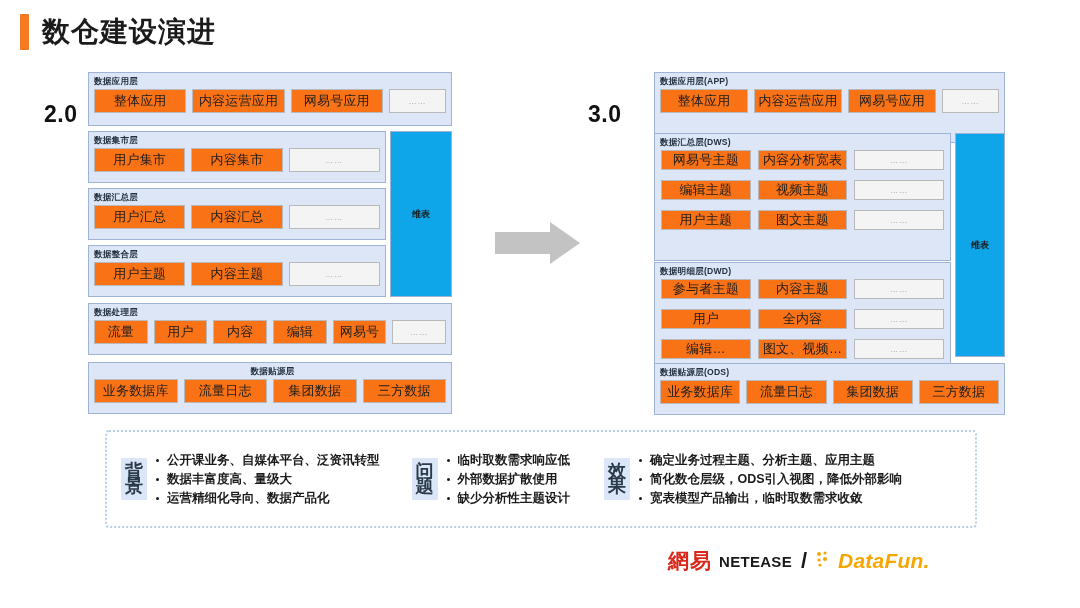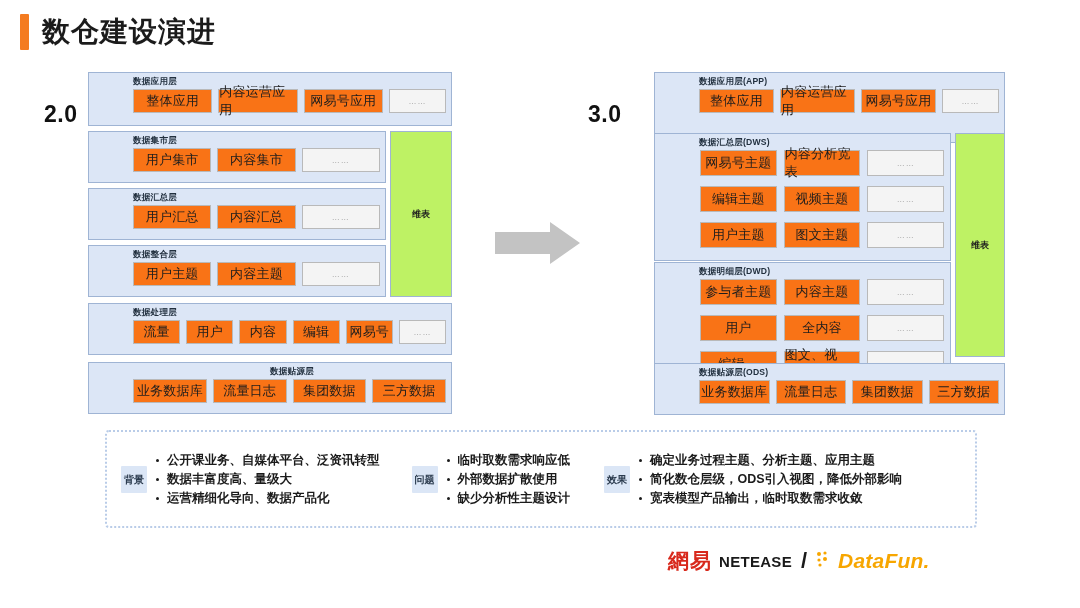--- a/index.html
+++ b/index.html
@@ -21,21 +21,20 @@
   
   .arrow-wrap{position:absolute;left:495px;top:222px;width:85px;height:42px;}
   .arrow-wrap svg{display:block;}
 
   
   .layer{
     position:absolute;
     background:#dce6f6;
     border:1px solid #9fb4d4;
     box-sizing:border-box;
-    padding-left:39px;
   }
   .layer-title{
     font-size:8.6px;font-weight:700;color:#22303f;
     padding:3px 0 0 5px;line-height:11px;letter-spacing:.2px;
   }
   .cells{display:flex;padding:2px 5px 5px 5px;gap:6px;box-sizing:border-box;}
   .cell{
     background:#f97316;border:1px solid #b9b9b9;
     box-sizing:border-box;
     display:flex;align-items:center;justify-content:center;
@@ -44,34 +43,34 @@
   }
   .cell.dots{color:#8e8e8e;font-weight:400;letter-spacing:1px;font-size:8px;background:#f4f4f4;}
 
   
   .grid3{display:flex;gap:7px;padding:2px 6px 6px 6px;box-sizing:border-box;}
   .gcol{display:flex;flex-direction:column;gap:10px;flex:1;}
   .grid3 .cell{height:23px;}
 
   
   .dim{
-    position:absolute;background:#bef264;border:1px solid #9fb4d4;
+    position:absolute;background:#0ea5e9;border:1px solid #9fb4d4;
     box-sizing:border-box;display:flex;align-items:center;justify-content:center;
     font-size:9px;font-weight:700;color:#1d1d1d;
   }
 
   
   .summary{
     position:absolute;left:105px;top:430px;width:872px;height:98px;
     border:2px dotted #b9cce8;border-radius:4px;box-sizing:border-box;
     display:flex;align-items:center;padding:0 14px;gap:10px;
   }
   .sum-group{display:flex;align-items:center;gap:7px;}
   .sum-tag{
-    background:#dbe6f6;color:#2a3a4d;font-weight:700;font-size:10px;
+    background:#dbe6f6;color:#2a3a4d;font-weight:700;font-size:18px;
     width:26px;padding:6px 0;text-align:center;line-height:15px;border-radius:1px;
   }
   .sum-list{list-style:none;margin:0;padding:0;}
   .sum-list li{
     font-size:12.5px;line-height:19px;color:#1b1b1b;font-weight:700;
     position:relative;padding-left:13px;white-space:nowrap;
   }
   .sum-list li:before{
     content:"";position:absolute;left:2px;top:8px;width:3px;height:3px;
     background:#1b1b1b;border-radius:50%;

